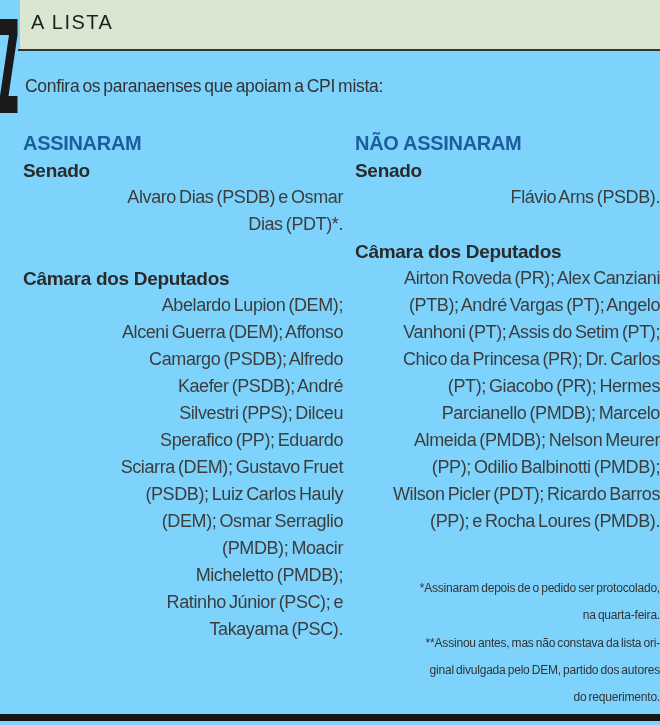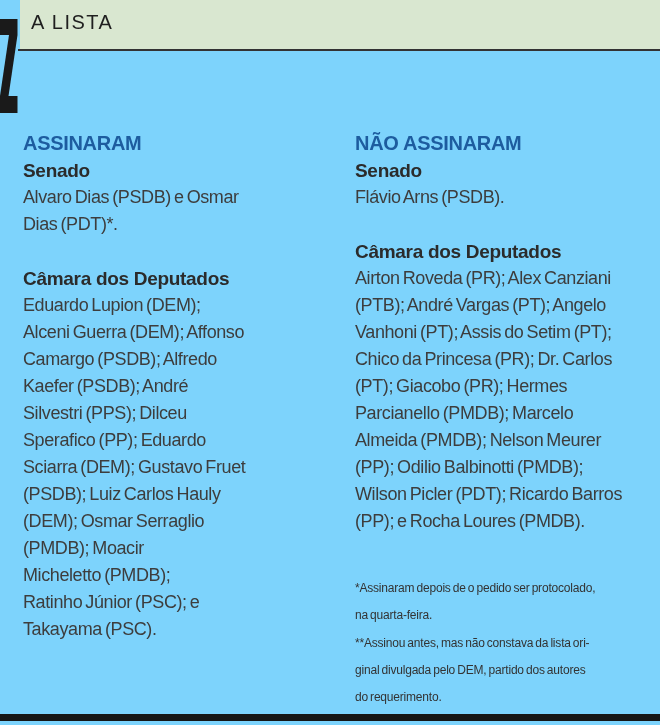--- a/index.html
+++ b/index.html
@@ -78,20 +78,21 @@
     letter-spacing: -0.3px;
     white-space: nowrap;
   }
   .body-lines .line {
     font-size: 18px;
     line-height: 27px;
     color: var(--body_text);
     letter-spacing: -0.4px;
     word-spacing: -1.5px;
     white-space: nowrap;
+    text-align: right;
   }
   .gap { height: 27px; }
   .gap-large { height: 40px; }
 
   
   .footnotes .line {
     font-size: 12px;
     line-height: 27px;
     color: #333333;
     letter-spacing: -0.2px;
@@ -116,32 +117,33 @@
   <div class="header-band"></div>
   <div class="header-rule"></div>
   <div class="page-title">A LISTA</div>
 
   <svg class="edge-glyph" viewBox="0 0 18 94" preserveAspectRatio="none" aria-hidden="true">
     <rect x="0" y="0" width="17.5" height="16" fill="#1a1a1a"></rect>
     <polygon points="9,16 17.5,16 8.5,77 0,77" fill="#1a1a1a"></polygon>
     <rect x="0" y="77" width="17.5" height="17" fill="#1a1a1a"></rect>
   </svg>
 
+  <div class="intro-line">Confira os paranaenses que apoiam a CPI mista:</div>
 
   <div class="col col-signed">
     <div class="col-heading">ASSINARAM</div>
     <div class="col-sub">Senado</div>
     <div class="body-lines">
         <div class="line">Alvaro Dias (PSDB) e Osmar</div>
         <div class="line">Dias (PDT)*.</div>
       </div>
     <div class="gap"></div>
     <div class="col-sub">Câmara dos Deputados</div>
     <div class="body-lines">
-        <div class="line">Eduardo Lupion (DEM);</div>
+        <div class="line">Abelardo Lupion (DEM);</div>
         <div class="line">Alceni Guerra (DEM); Affonso</div>
         <div class="line">Camargo (PSDB); Alfredo</div>
         <div class="line">Kaefer (PSDB); André</div>
         <div class="line">Silvestri (PPS); Dilceu</div>
         <div class="line">Sperafico (PP); Eduardo</div>
         <div class="line">Sciarra (DEM); Gustavo Fruet</div>
         <div class="line">(PSDB); Luiz Carlos Hauly</div>
         <div class="line">(DEM); Osmar Serraglio</div>
         <div class="line">(PMDB); Moacir</div>
         <div class="line">Micheletto (PMDB);</div>

